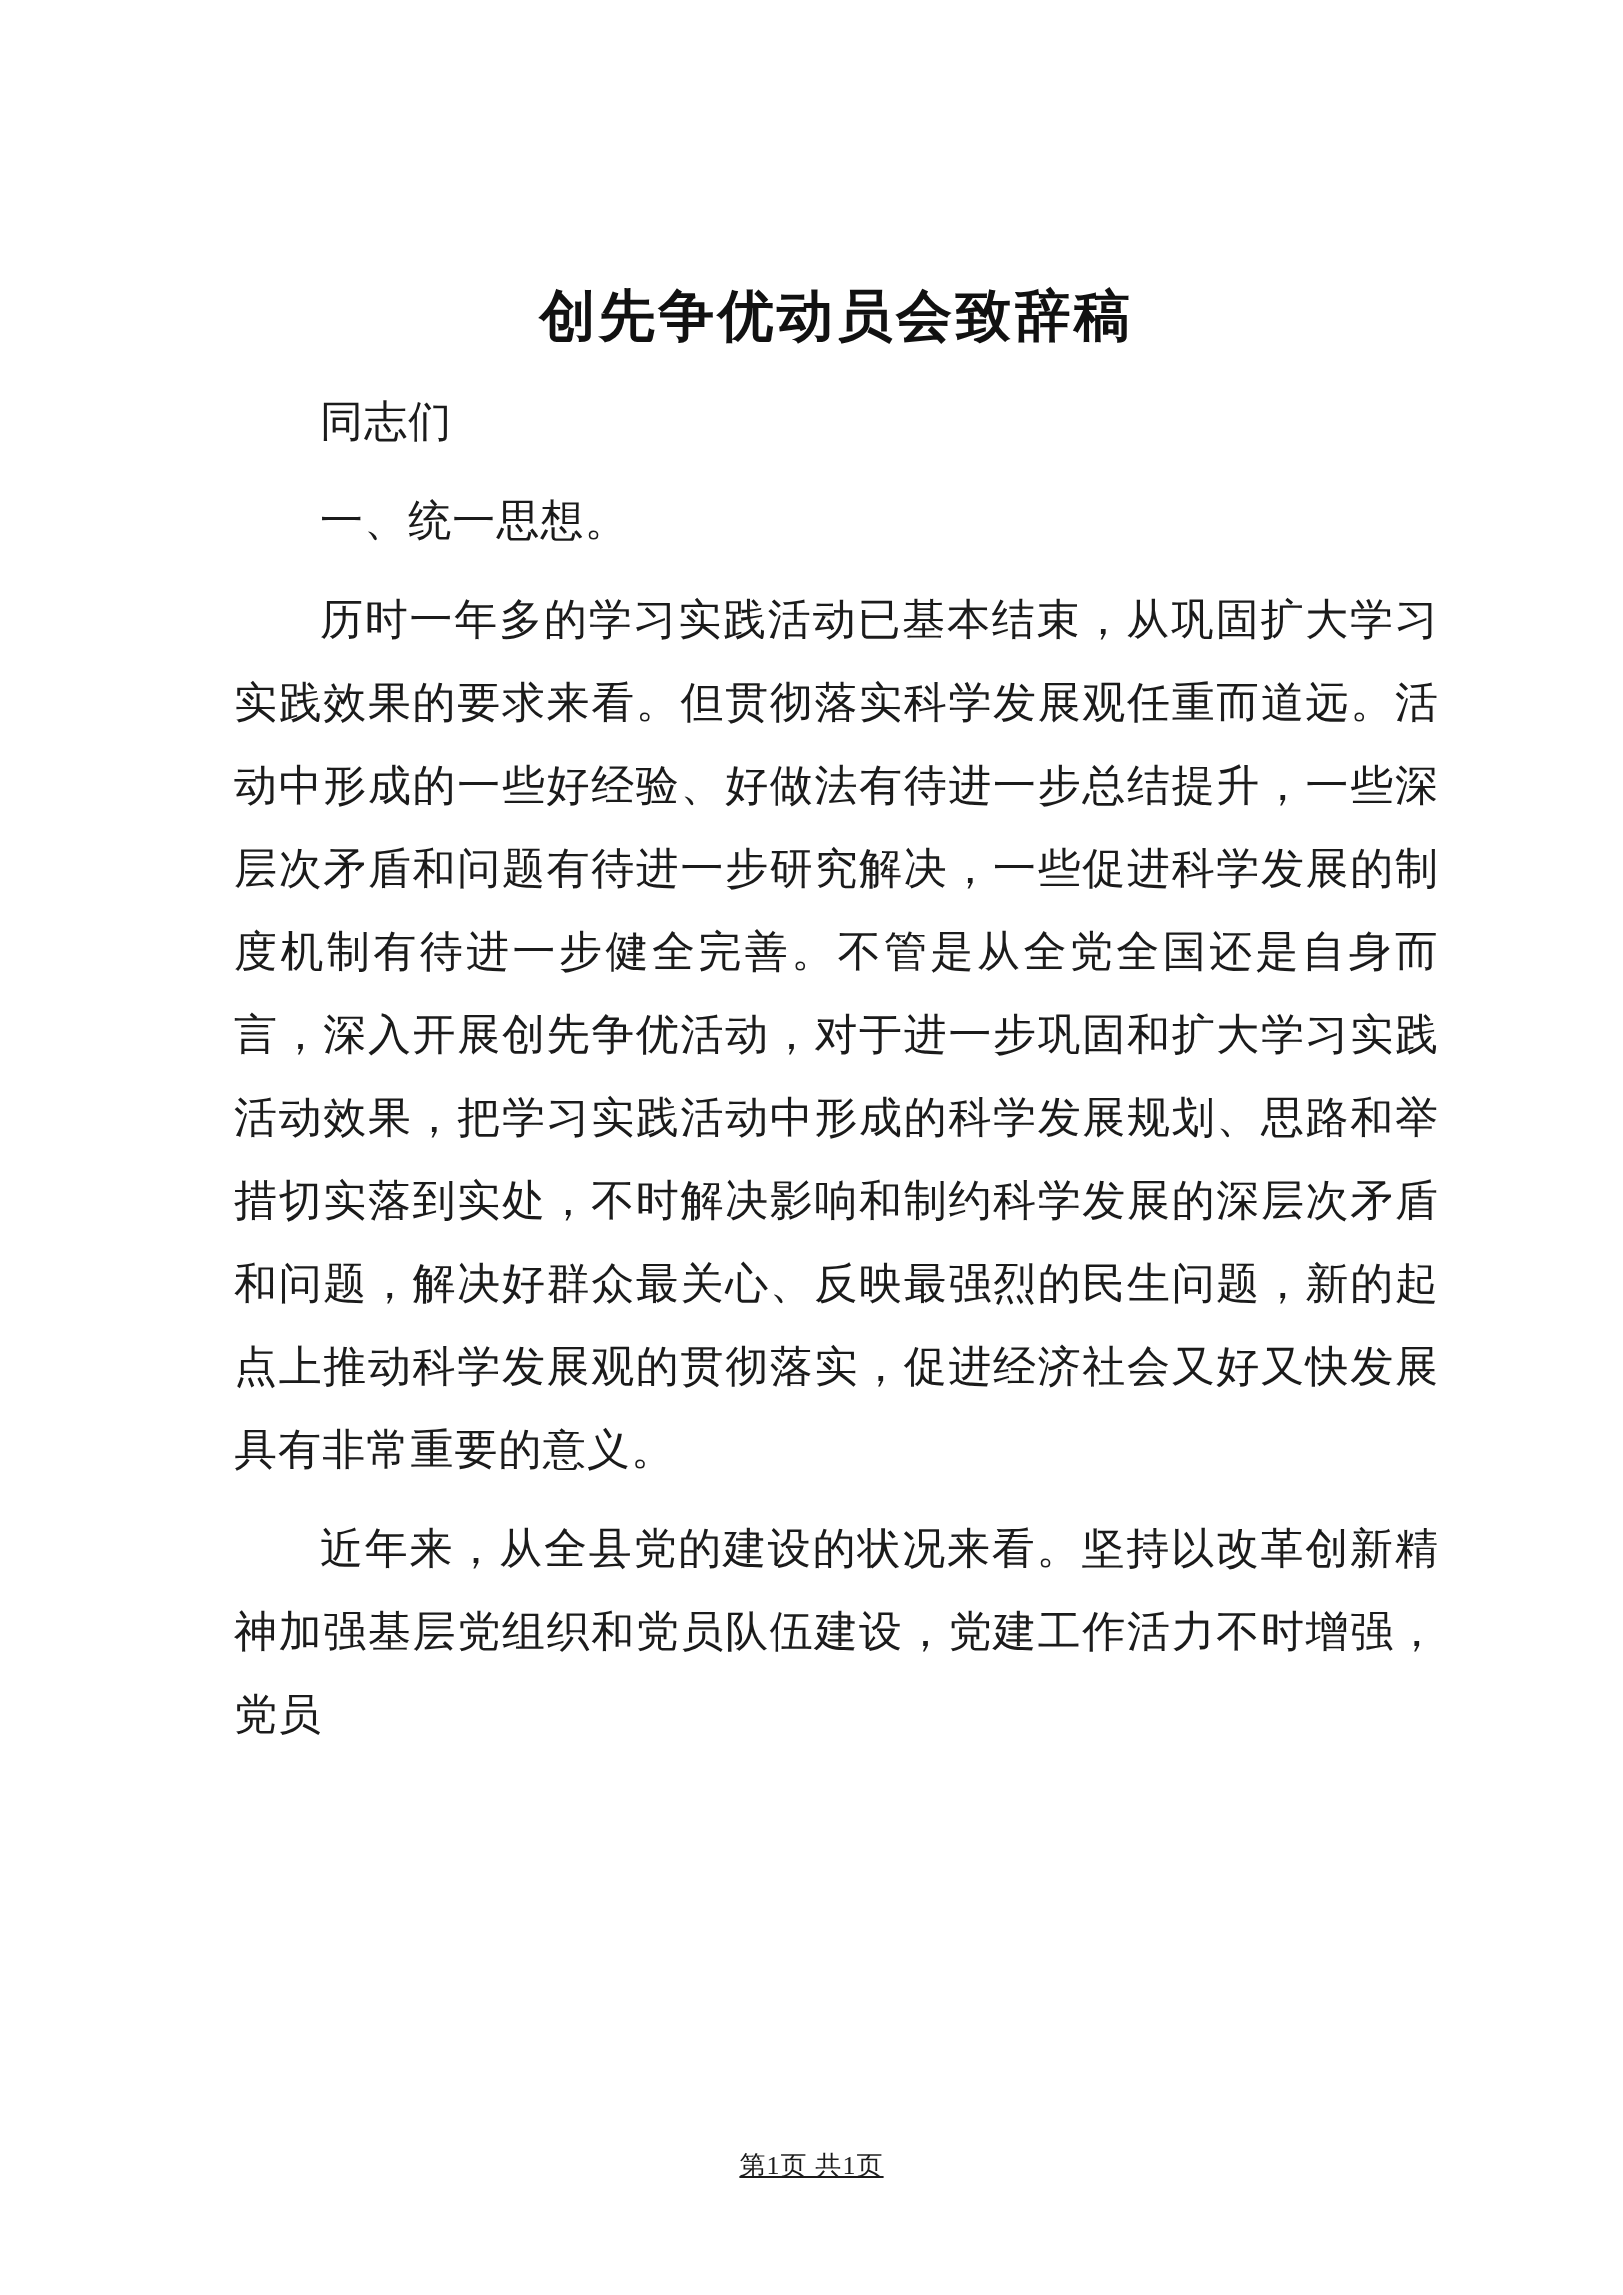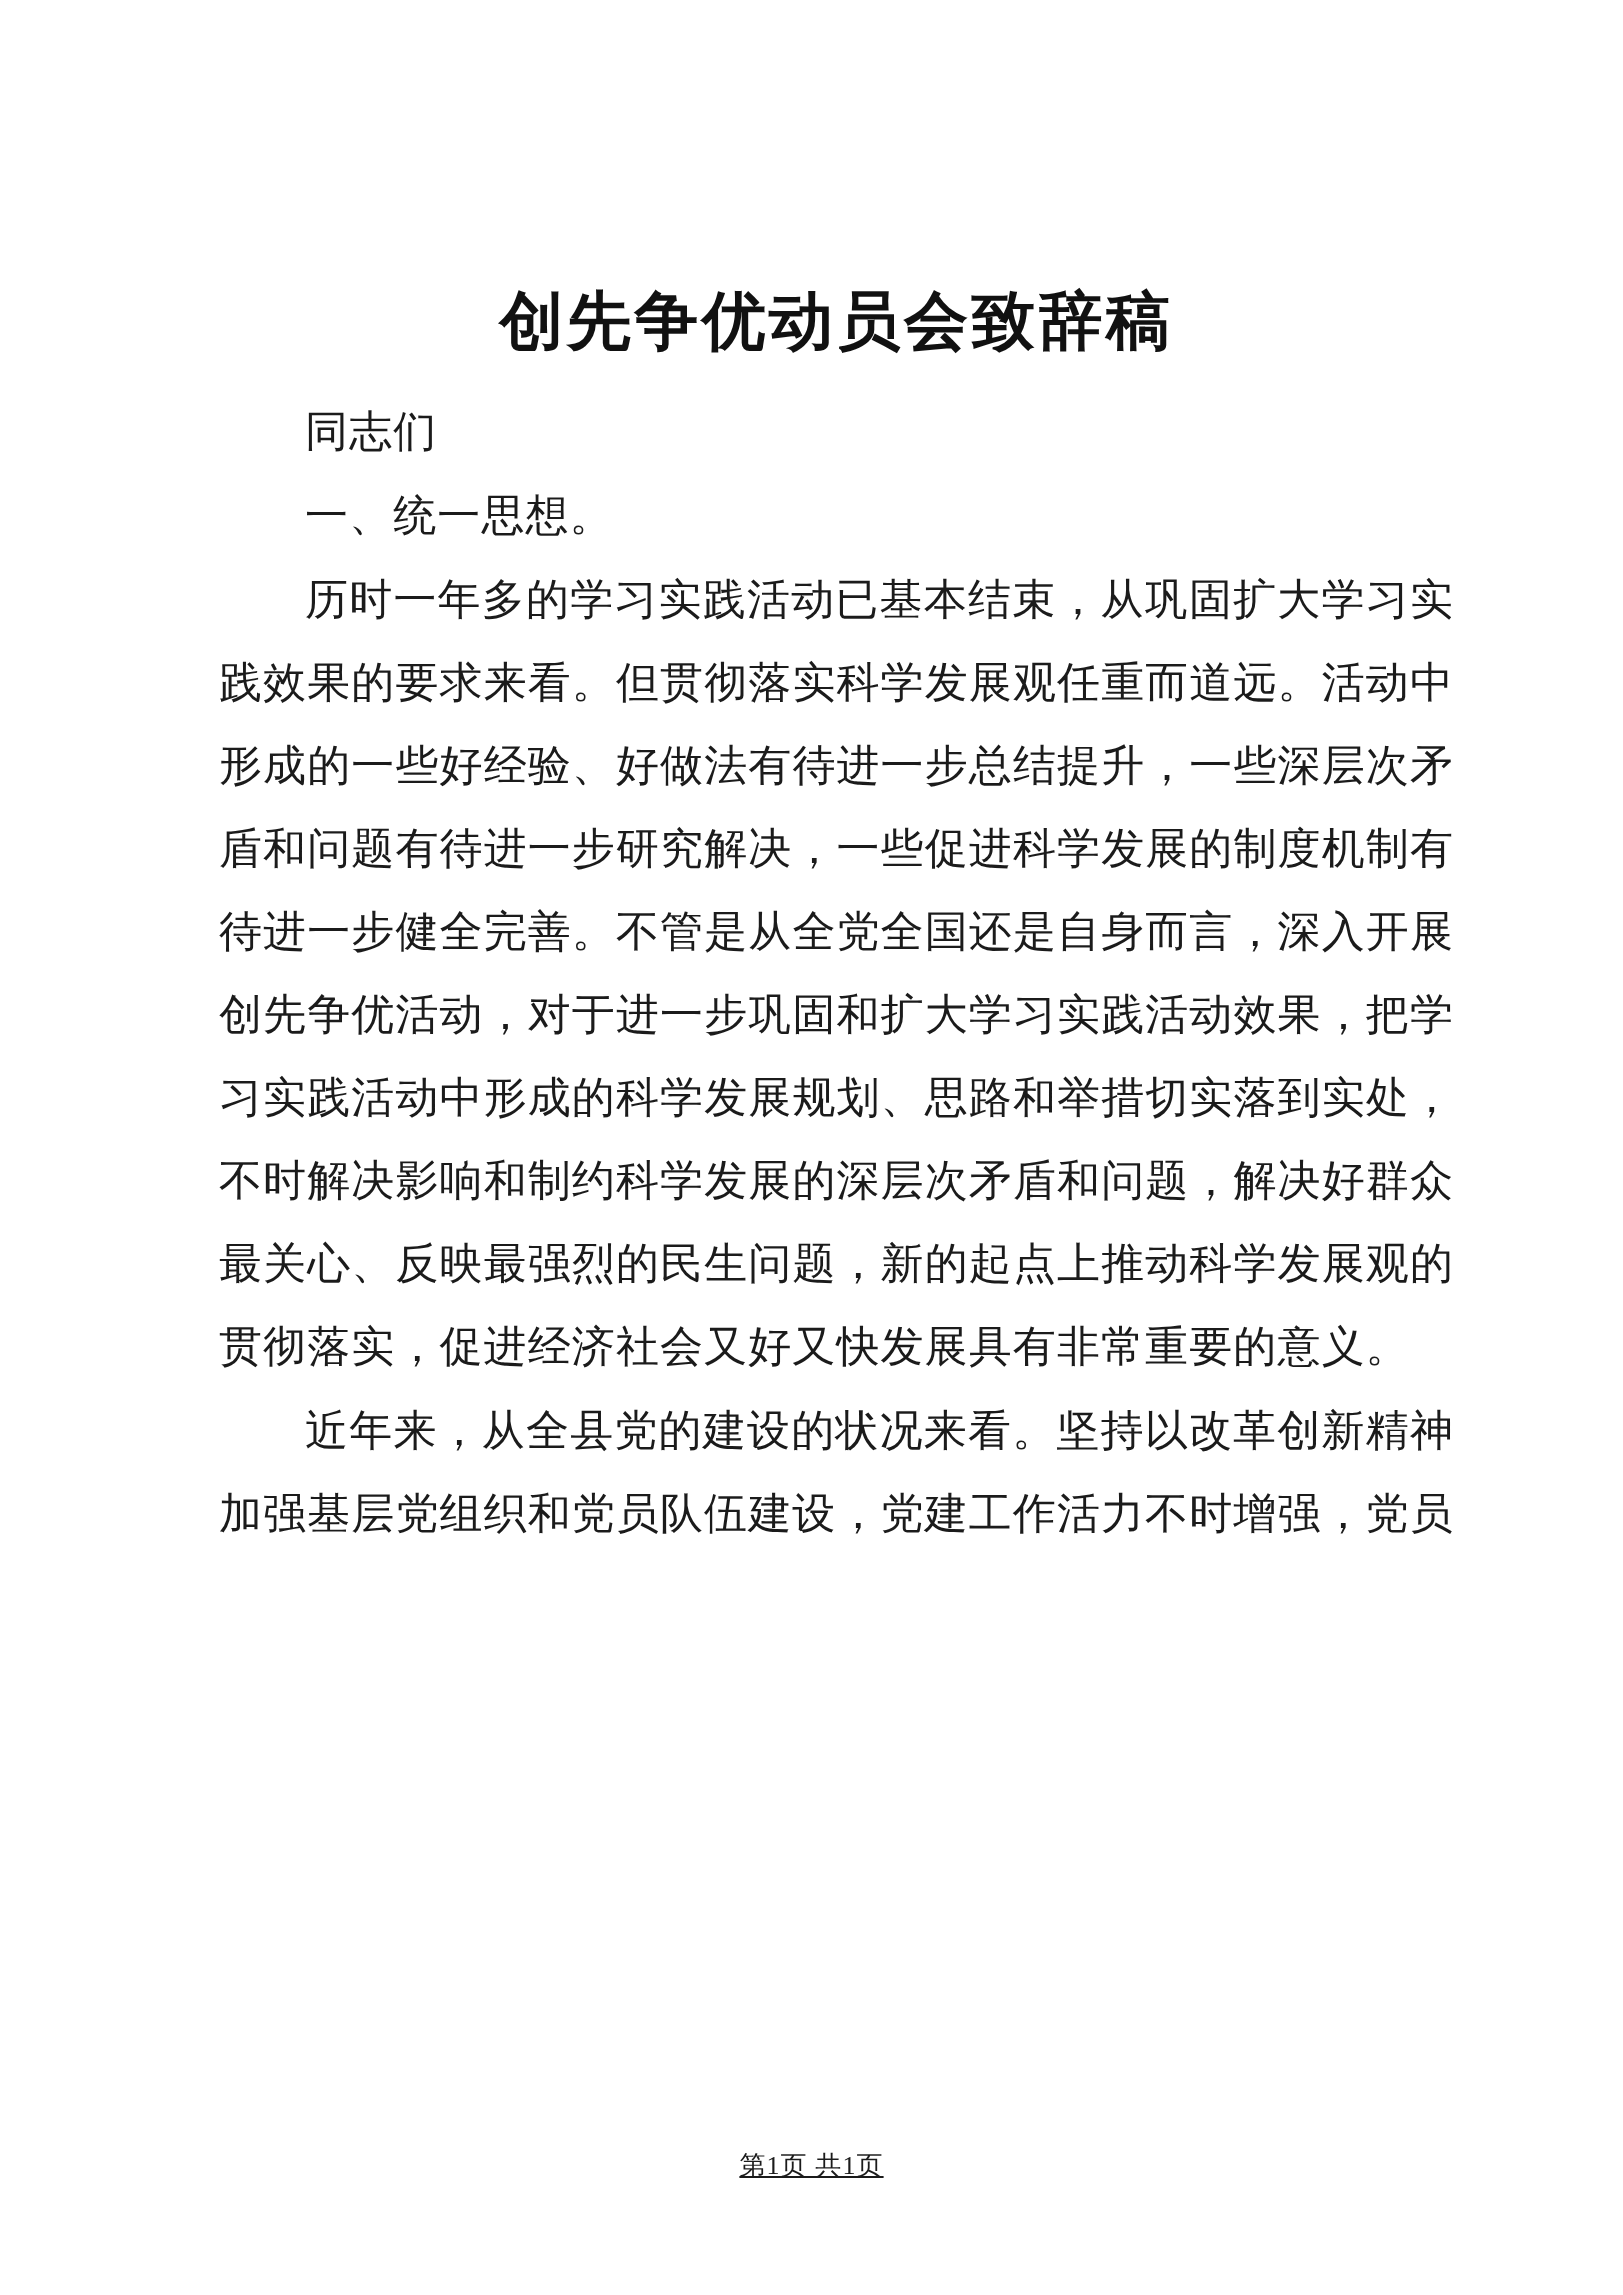--- a/index.html
+++ b/index.html
@@ -20,28 +20,28 @@
     left: 0;
     width: 1623px;
     height: 2295px;
     background: #ffffff;
     box-sizing: border-box;
     padding: 280px 168px 0 218px;
   }
   .title {
     margin: 0 0 27px 0;
     text-align: center;
-    font-size: 64px;
+    font-size: 56px;
     font-weight: bold;
     letter-spacing: 3.4px;
     line-height: 1.3;
     color: #111111;
   }
   .para {
-    margin: 1px;
+    margin: 16px;
     font-size: 43px;
     line-height: 83px;
     text-indent: 2em;
     text-align: justify;
     letter-spacing: 1.1px;
     word-break: break-all;
     color: #1b1b1b;
   }
   .footer {
     position: absolute;

